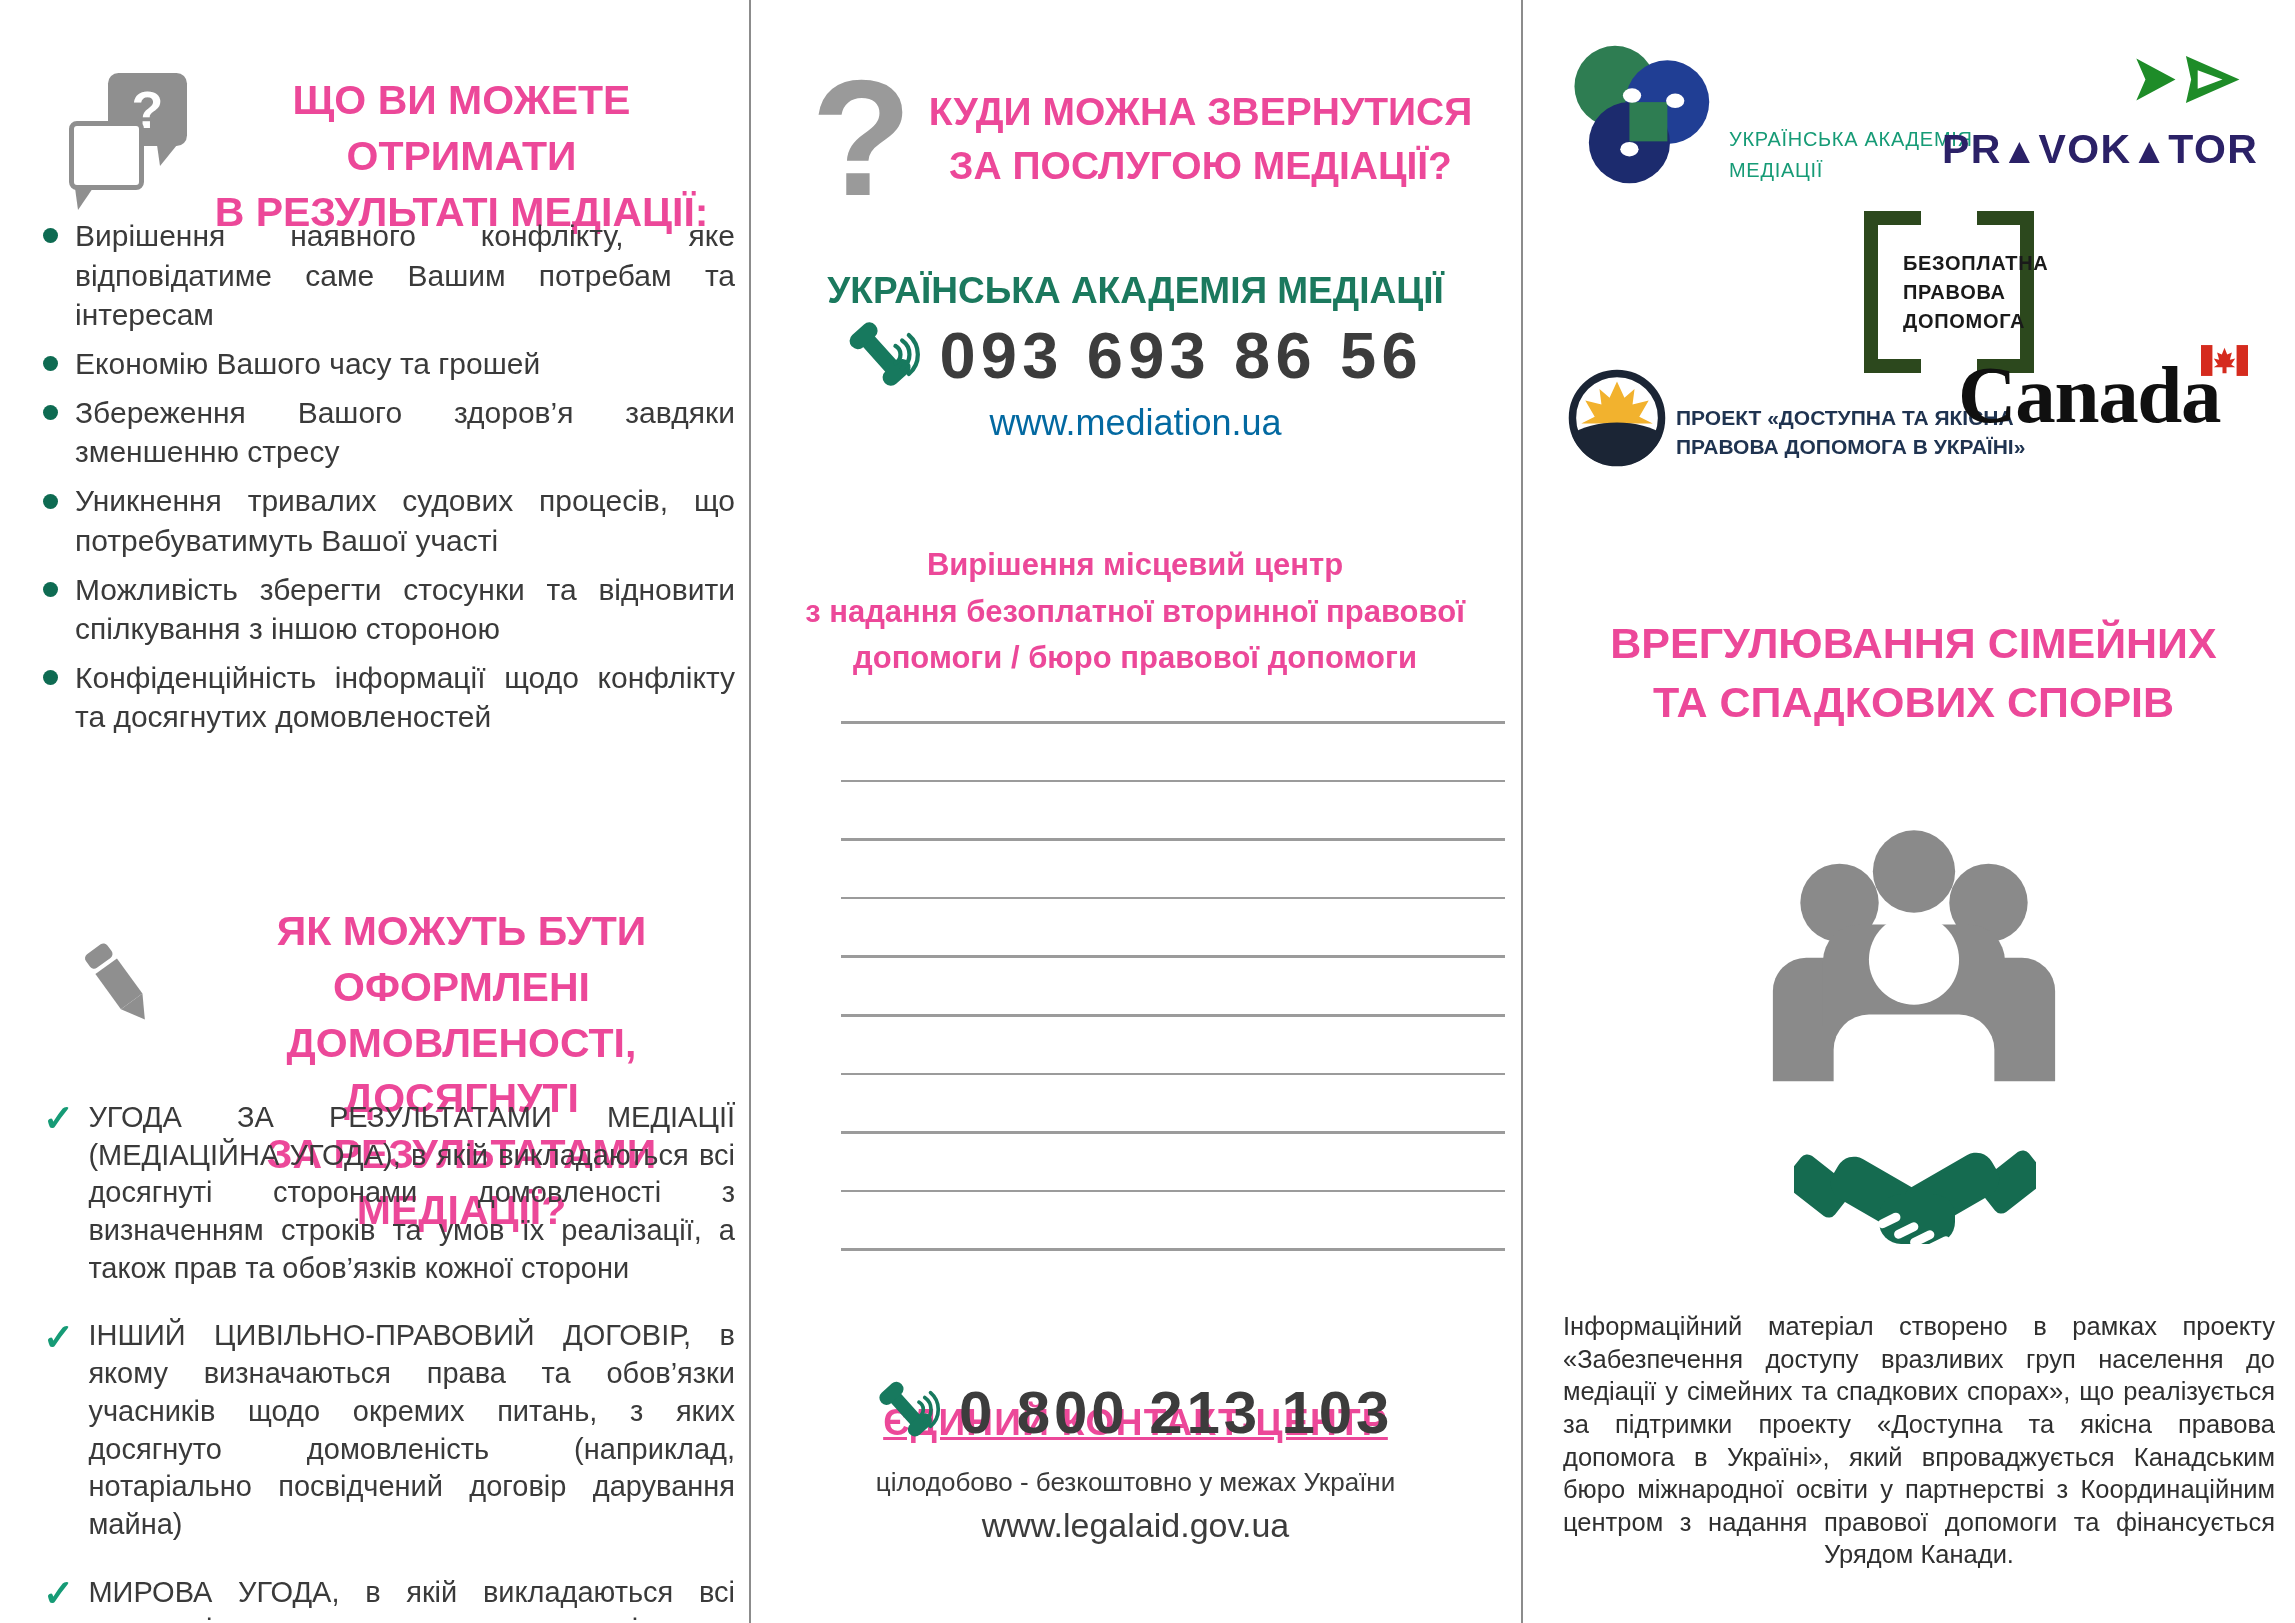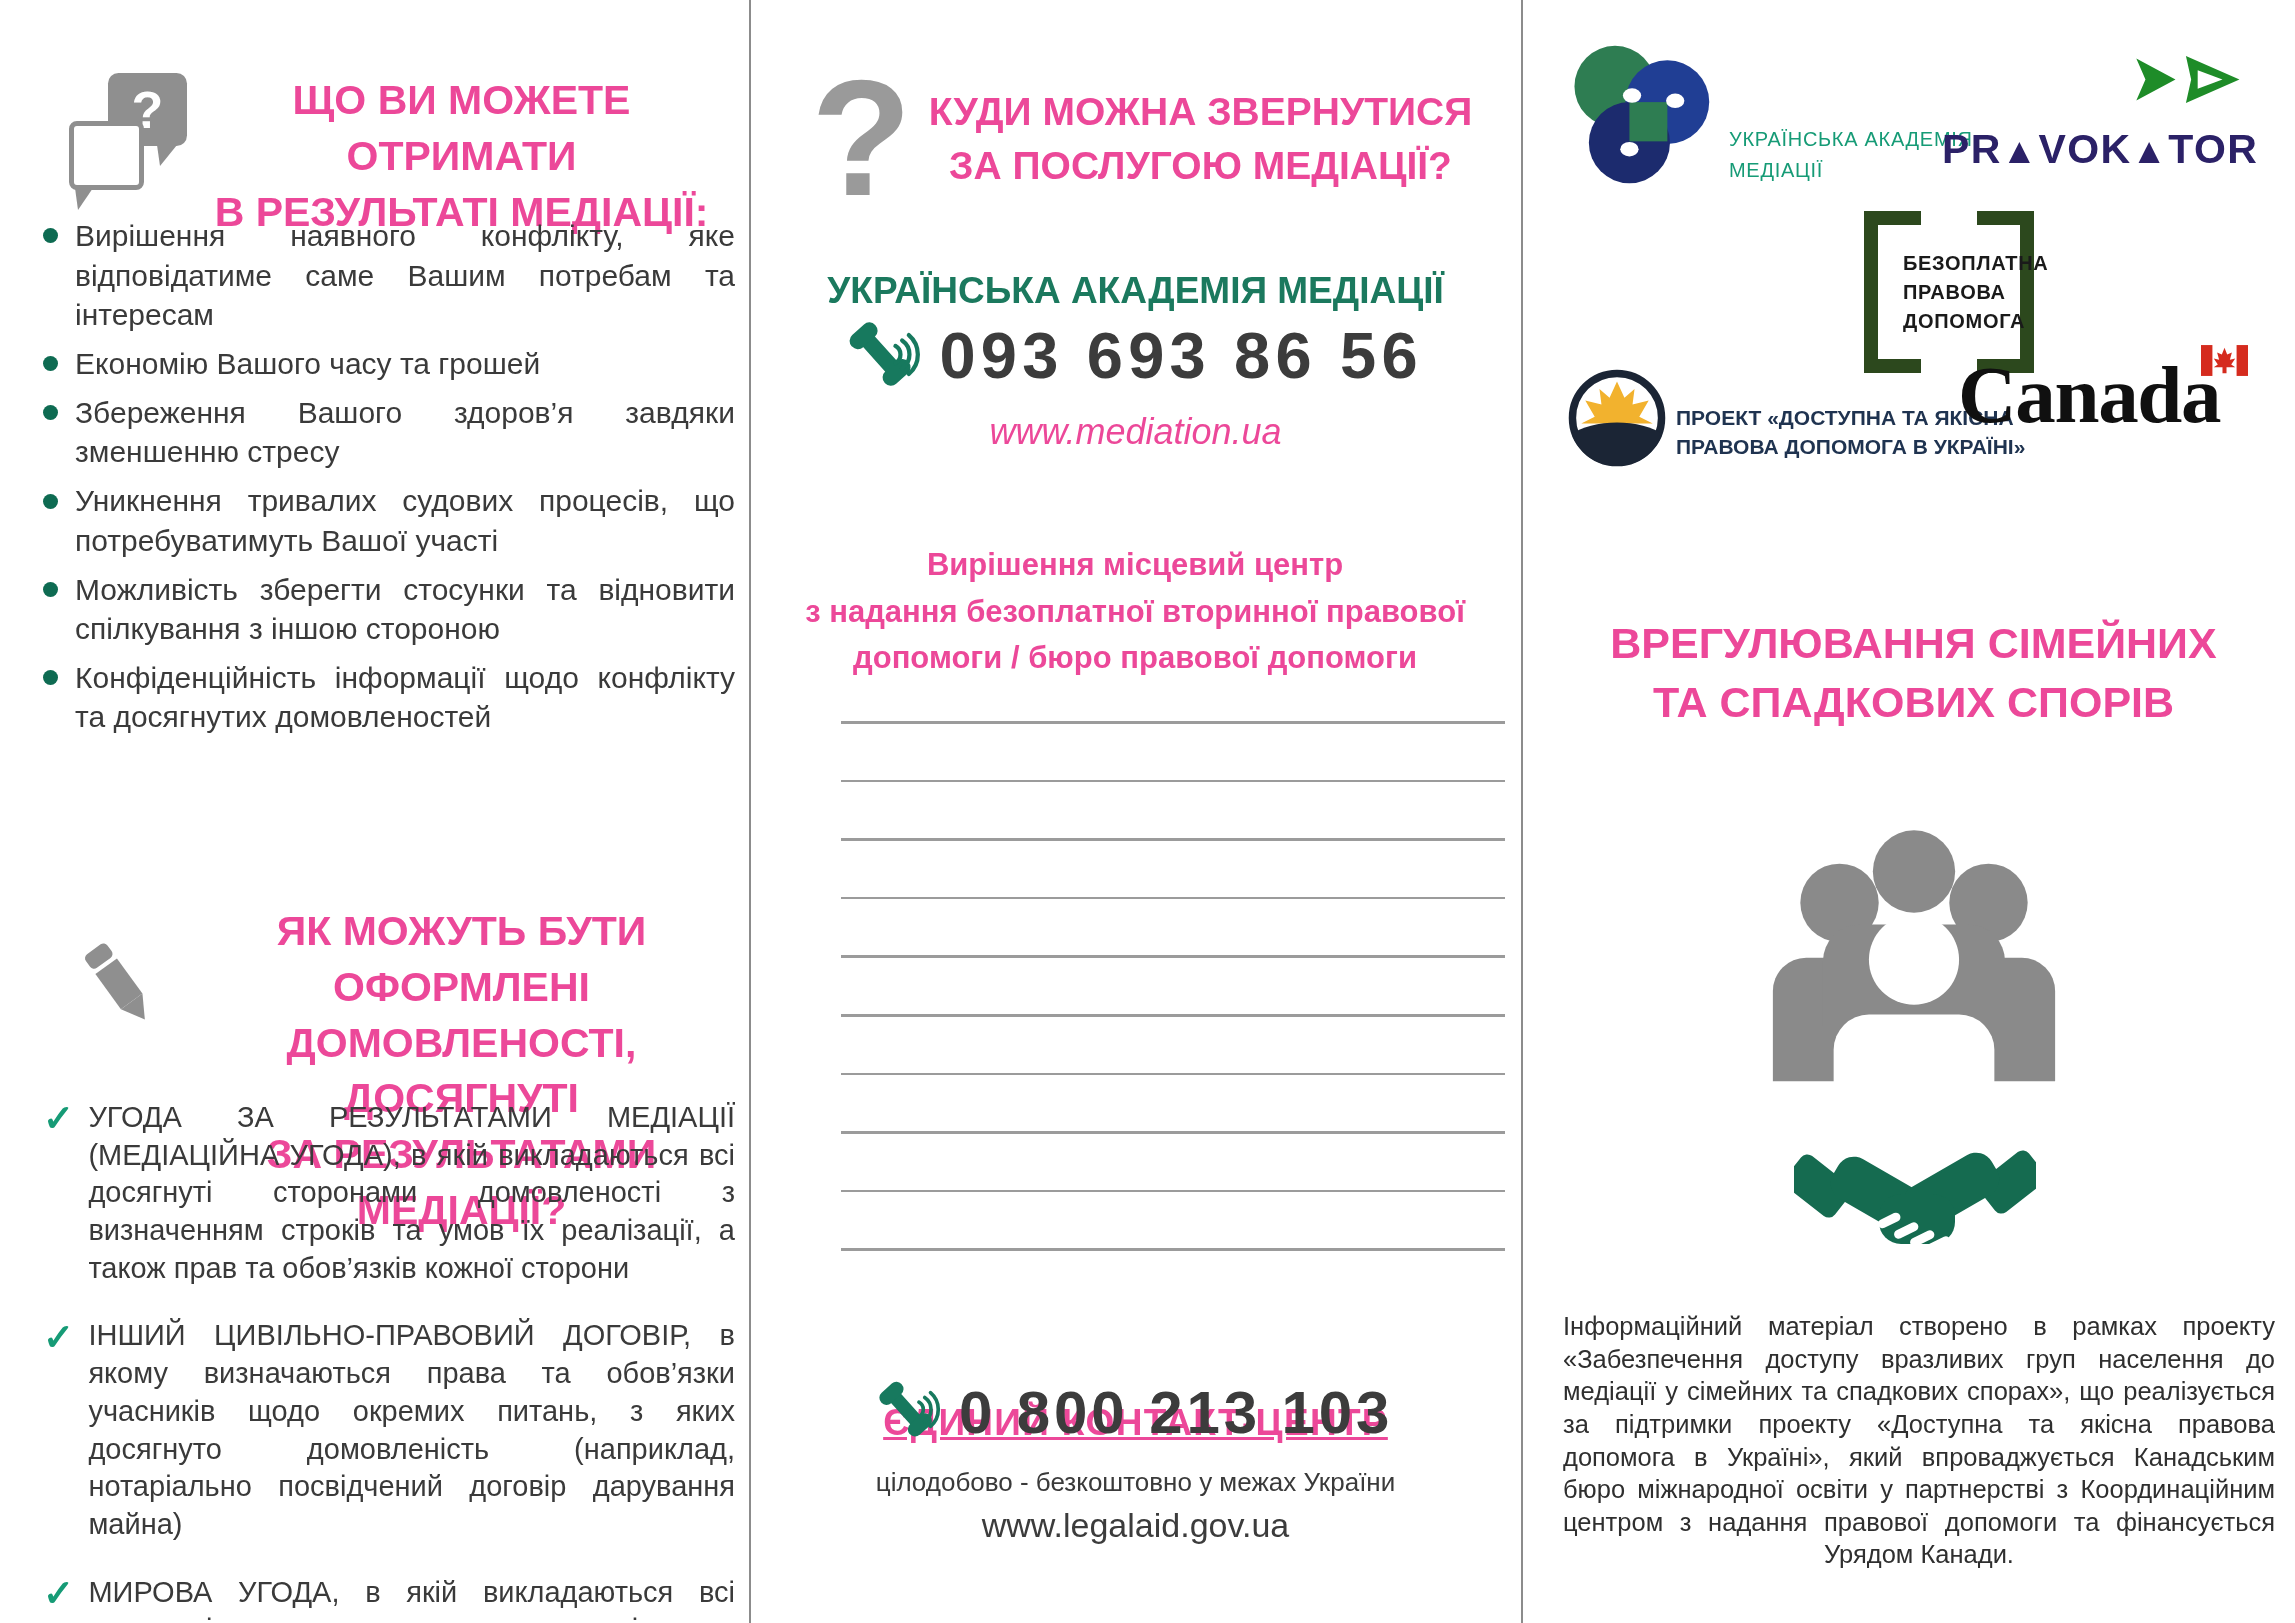--- a/index.html
+++ b/index.html
@@ -32,21 +32,21 @@
   ul.clist li{display:flex;gap:14.4px;margin-bottom:30px;font-size:29px;line-height:1.3;text-align:justify;color:#3a3a3a;}
   ul.clist .check{flex:none;color:#169b76;font-size:37px;font-weight:bold;line-height:1;margin-top:1.3px;}
 
   
   .q-big{left:811px;top:56px;font-size:165px;font-weight:bold;color:#9a9a9a;line-height:1;}
   .mh{left:919px;top:85px;width:563px;font-size:39px;line-height:1.38;}
   .acad-name{left:759px;top:270px;width:753px;font-size:37px;font-weight:bold;text-align:center;color:#1b795e;}
   .phone-row{display:flex;align-items:flex-start;justify-content:center;gap:18.3px;}
   .acad-phone{left:759px;top:318px;width:753px;}
   .acad-phone .num{font-size:65px;font-weight:bold;color:#3c3c3c;letter-spacing:5.2px;}
-  .acad-site{left:759px;top:411px;width:753px;font-size:36px;color:#ec4899;text-align:center;font-style:italic;}
+  .acad-site{left:759px;top:402px;width:753px;font-size:36px;color:#0369a1;text-align:center;}
   .nearest{left:785px;top:542px;width:700px;font-size:31px;line-height:1.5;}
   .wlines{left:841px;top:721px;width:664px;}
   .wline{height:2.6px;background:#9b9b9b;margin-bottom:56px;}
   .cc-title{left:759px;top:1402px;width:753px;font-size:37px;letter-spacing:1.3px;text-decoration:underline;}
   .cc-phone{left:759px;top:1378px;width:753px;}
   .cc-phone .num{font-size:60px;font-weight:bold;color:#3c3c3c;letter-spacing:3.9px;}
   .cc-note{left:759px;top:1467px;width:753px;font-size:26px;color:#3a3a3a;text-align:center;}
   .cc-site{left:759px;top:1506px;width:753px;font-size:34px;color:#3c3c3c;text-align:center;}
 
   

